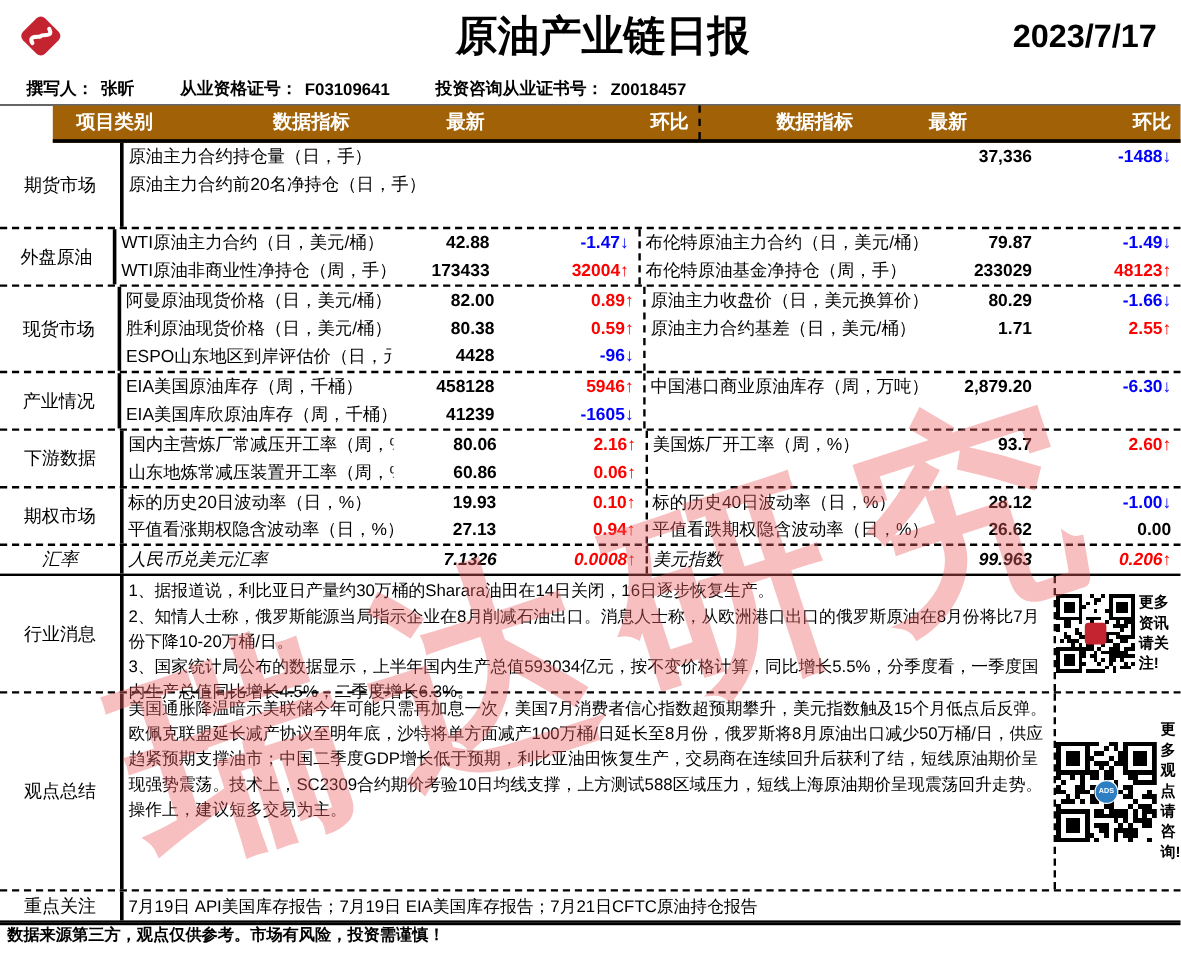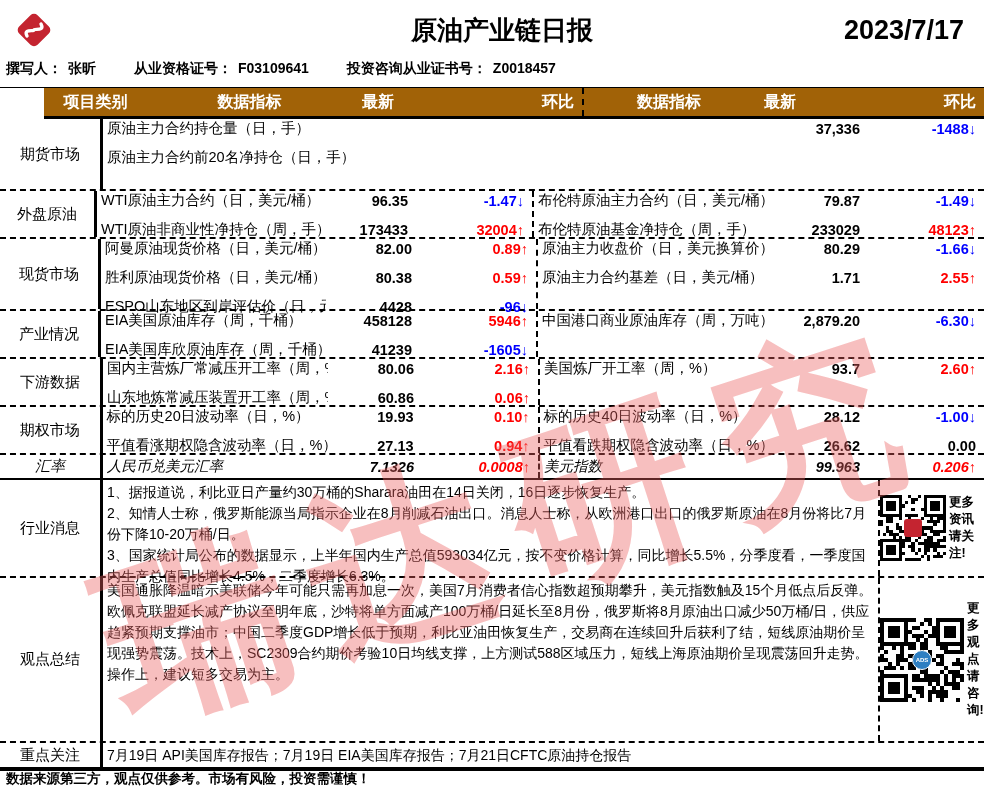--- a/index.html
+++ b/index.html
@@ -7,32 +7,32 @@
   body { font-family: "Liberation Sans", "DejaVu Sans", sans-serif; color:#000; }
   .page { position:relative; width:984px; height:797px; background:#fff; overflow:hidden; }
 
   
   .top-header { height:60px; display:flex; align-items:center; position:relative; padding:0 10px; }
   .logo-block { display:flex; align-items:center; gap:8px; width:330px; }
   .logo-mark { width:48px; height:48px; flex:0 0 auto; }
   .logo-texts { display:flex; flex-direction:column; line-height:1; }
   .logo-cn { font-size:27px; font-weight:bold; letter-spacing:5px; }
   .logo-en { font-size:8.5px; color:#c42430; letter-spacing:2.2px; margin-top:3px; }
-  .page-title { position:absolute; left:0; right:0; text-align:center; font-size:26px; font-weight:bold;padding-left:20px; }
+  .page-title { position:absolute; left:0; right:0; text-align:center; font-size:35px; font-weight:bold;padding-left:20px; }
   .report-date { margin-left:auto; font-size:27px; font-weight:bold; z-index:2; padding-right:10px; }
 
   
-  .writer-row { height:27px; display:flex; align-items:flex-start; font-size:14px; font-weight:bold; padding-left:6px; gap:6px; }
+  .writer-row { height:27px; display:flex; align-items:center; font-size:14px; font-weight:bold; padding-left:22px; gap:6px; }
   .writer-row .gap { width:26px; }
 
   
   .report-table { border-top:1px solid #000; border-bottom:2px solid #000; }
   .thead { height:31px; background:#a16207; color:#fff; display:flex; font-weight:bold; font-size:16px; border-bottom:3px solid #000;margin-left:44px; }
   .thead .cat-h { width:103px; display:flex; align-items:center; justify-content:center; }
-  .half { display:flex;gap:10px; }
+  .half { display:flex; }
   .colL { width:437px; border-right:2px dashed #000; }
   .colR { flex:1; }
   .thead .half { align-items:center; }
   .h-lbl { flex:1; text-align:center; }
   .h-val { width:112px; text-align:left; padding-right:26px; }
   .h-chg { width:98px; text-align:right; padding-right:8px; }
 
   .band { display:flex; border-bottom:2px dashed #000; }
   .band.last-data { border-bottom:2px solid #000;font-style:italic; }
   .cat-cell { width:103px; display:flex; align-items:center; justify-content:center;
@@ -127,21 +127,21 @@
               <div class="val"></div>
               <div class="chg flat"></div>
             </div>
           </div>
         </div>
         <div class="band" style="height: 48px;">
           <div class="cat-cell">外盘原油</div>
           <div class="half rows colL">
             <div class="row">
               <div class="lbl">WTI原油主力合约（日，美元/桶）</div>
-              <div class="val">96.35</div>
+              <div class="val">42.88</div>
               <div class="chg down">-1.47↓</div>
             </div>
             <div class="row">
               <div class="lbl">WTI原油非商业性净持仓（周，手）</div>
               <div class="val">173433</div>
               <div class="chg up">32004↑</div>
             </div>
           </div>
           <div class="half rows colR">
             <div class="row">

